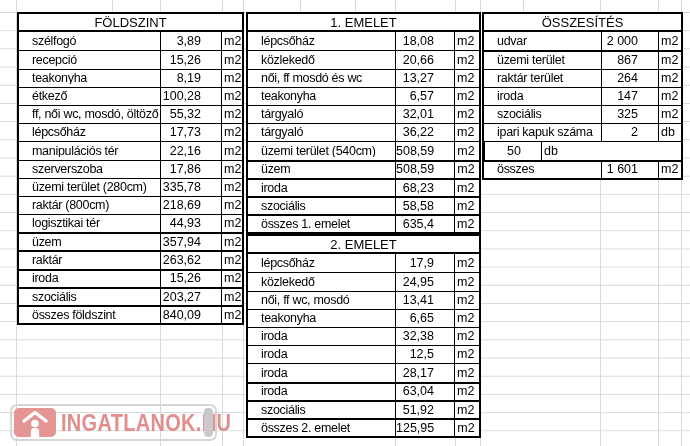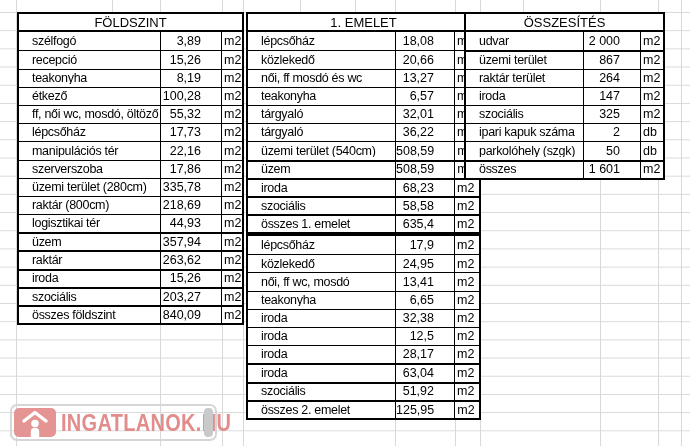--- a/index.html
+++ b/index.html
@@ -56,21 +56,21 @@
 
   #t-foldszint { left:17px;  top:12px;  width:227px; }
   #t-foldszint .lbl { flex:0 0 141px; }
   #t-foldszint .val { flex:0 0 62px; }
 
   #t-emelet1   { left:246px; top:12px;  width:235px; }
   #t-emelet2   { left:246px; top:234px; width:235px; }
   #t-emelet1 .lbl, #t-emelet2 .lbl { flex:0 0 147px; }
   #t-emelet1 .val, #t-emelet2 .val { flex:0 0 60px; }
 
-  #t-osszesites { left:464px; top:12px; width:201px; }
+  #t-osszesites { left:482px; top:12px; width:201px; }
   #t-osszesites .lbl { flex:0 0 117px; }
   #t-osszesites .val { flex:0 0 58px; }
 
   
   .wm {
     position: absolute;
     left: 10px; top: 404px;
     width: 207px; height: 37px;
     border: 2px solid #d6d6d6;
     border-radius: 7px;
@@ -281,20 +281,23 @@
 
         <div class="row b sep">
           <span class="lbl">összes 1. emelet</span>
           <span class="val">635,4</span>
           <span class="unit">m2</span>
         </div>
       </div>
   </div>
 
   <div class="tbl" id="t-emelet2">
+    <div class="row hdr">
+      <span>2. EMELET</span>
+    </div>
     <div data-repeat="tables.emelet2.rows">
 
         <div class="row">
           <span class="lbl">lépcsőház</span>
           <span class="val">17,9</span>
           <span class="unit">m2</span>
         </div>
 
         <div class="row">
           <span class="lbl">közlekedő</span>
@@ -388,21 +391,20 @@
           <span class="unit">m2</span>
         </div>
 
         <div class="row b">
           <span class="lbl">ipari kapuk száma</span>
           <span class="val">2</span>
           <span class="unit">db</span>
         </div>
 
         <div class="row b">
-          <span class="lbl">parkolóhely (szgk)</span>
           <span class="val">50</span>
           <span class="unit">db</span>
         </div>
 
         <div class="row b sep">
           <span class="lbl">összes</span>
           <span class="val">1 601</span>
           <span class="unit">m2</span>
         </div>
       </div>

